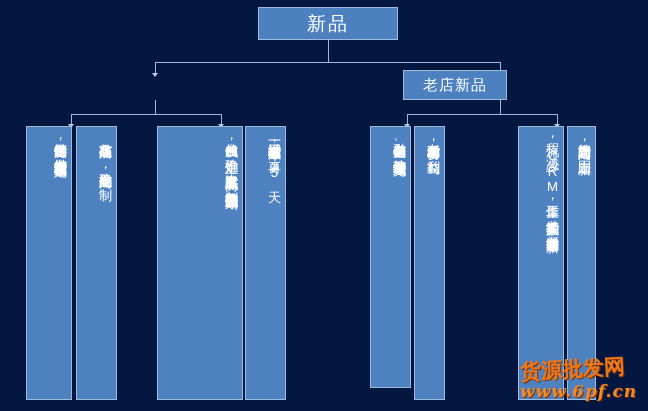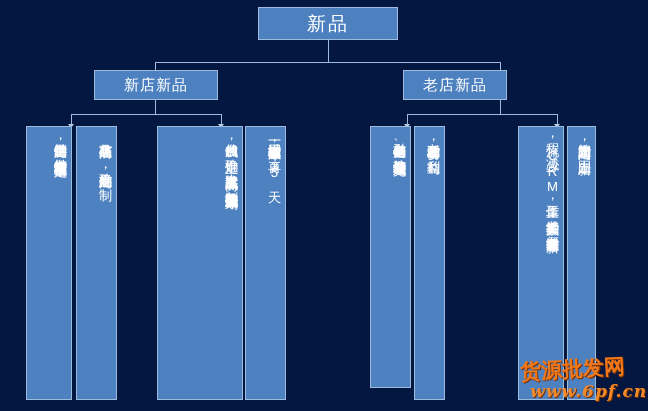--- a/index.html
+++ b/index.html
@@ -94,21 +94,21 @@
     font-weight: bold;
     font-size: 21px;
     color: #f07818;
     letter-spacing: 0px;
     text-shadow: 1px 1px 0 #7a3000;
     transform: rotate(-3deg);
     white-space: nowrap;
   }
   #watermark .wm-bot {
     position: absolute;
-    left: 14px; top: 26px;
+    left: 4px; top: 26px;
     font-family: "DejaVu Serif", serif;
     font-weight: bold;
     font-style: italic;
     font-size: 17px;
     color: #f28a2a;
     letter-spacing: 1px;
     text-shadow: 1px 1px 0 #7a3000;
     white-space: nowrap;
   }
 </style>
@@ -138,23 +138,20 @@
   <div class="ln lnh" style="left:407px; top:114px; width:150px;"></div>
   <div class="ln lnv" style="left:407px; top:114px; height:11px;"></div>
   <div class="arrow" style="left:404px; top:124px;"></div>
   <div class="ln lnv" style="left:557px; top:114px; height:11px;"></div>
   <div class="arrow" style="left:554px; top:124px;"></div>
 
   <div class="node top" style="left:258px; top:7px; width:140px; height:33px;">
     <span>新品</span>
   </div>
 
-  <div class="node mid" style="left:94px; top:70px; width:124px; height:30px;">
-    <span>新店新品</span>
-  </div>
   <div class="node mid" style="left:403px; top:70px; width:104px; height:30px;">
     <span>老店新品</span>
   </div>
 
   <div class="vnode" style="left:26px; top:126px; width:46px; height:274px;">
     <span class="vtext">定销量甘特图，做销量增速与降速和稳定值</span>
   </div>
 
   <div class="vnode" style="left:76px; top:126px; width:41px; height:274px;">
     <span class="vtext">整店商品破０，确定主推商品，制</span>

